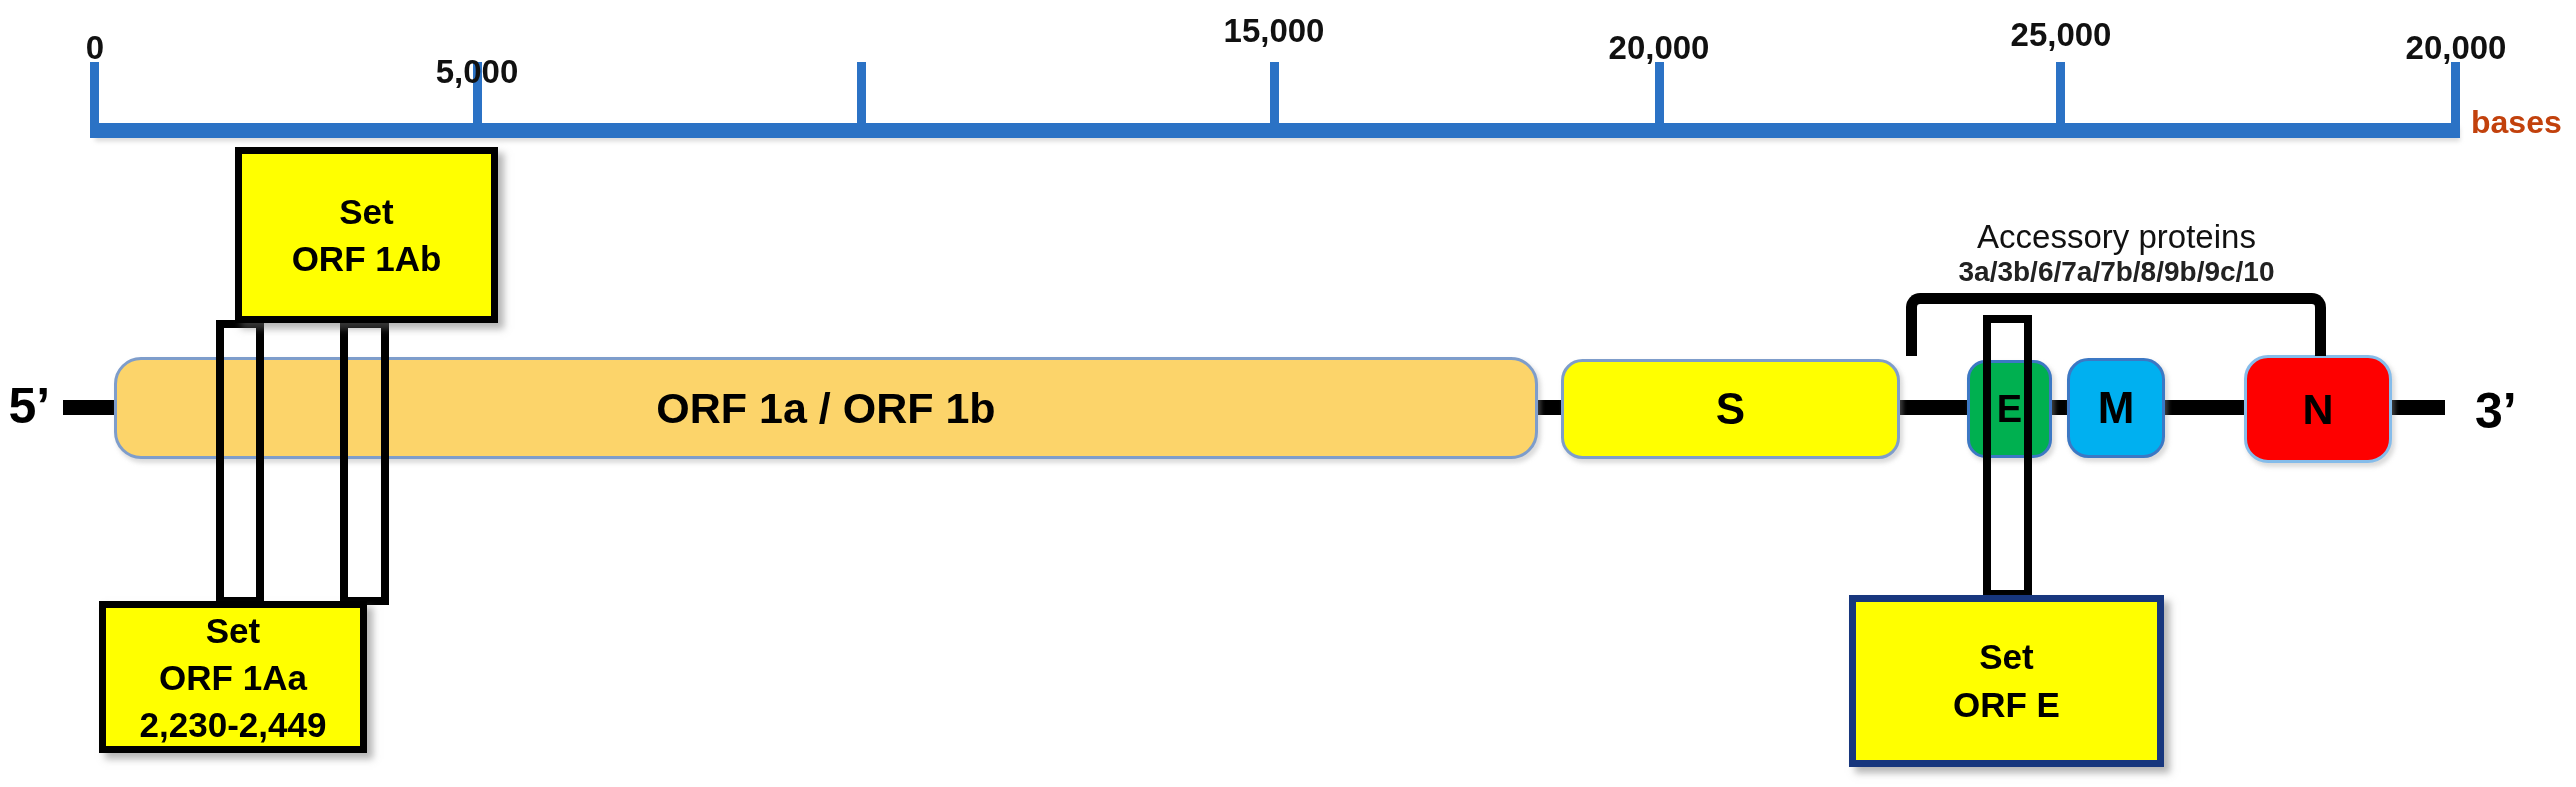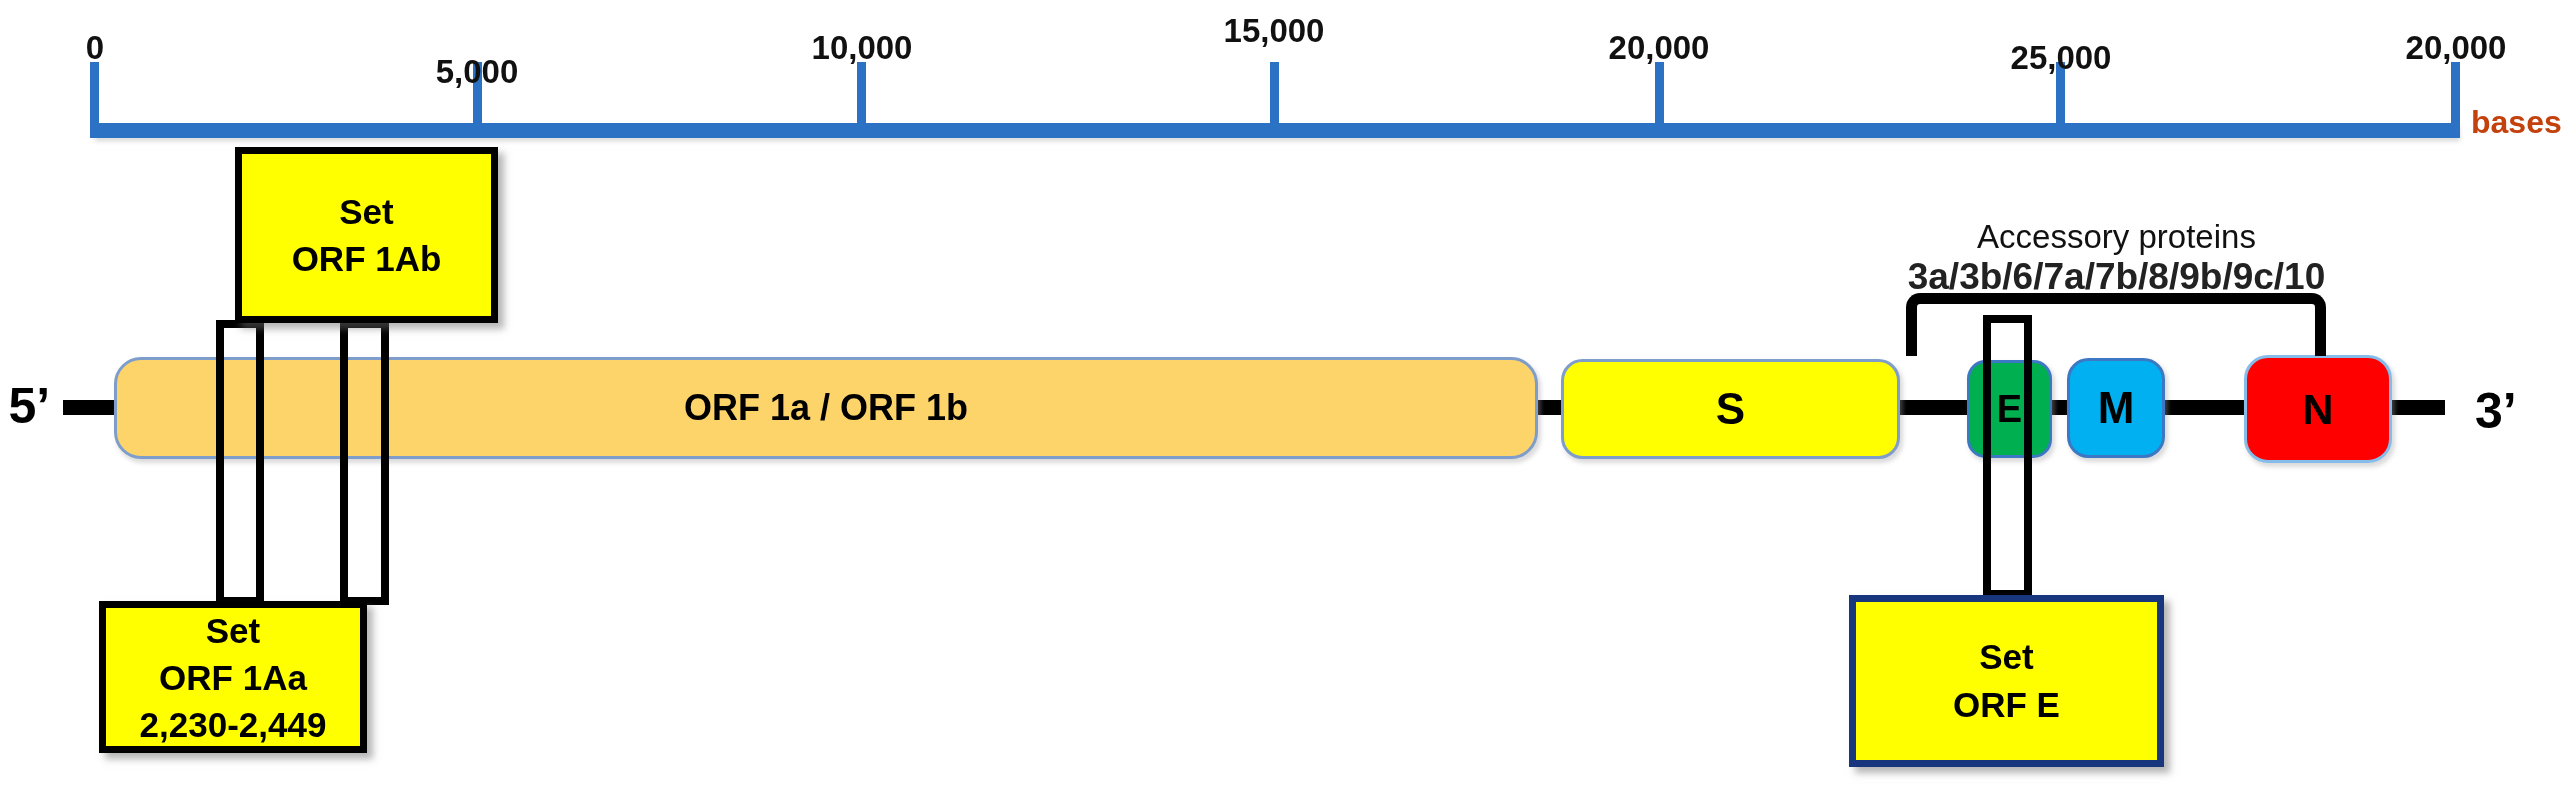--- a/index.html
+++ b/index.html
@@ -30,39 +30,39 @@
   .backbone{background:#000;z-index:1;}
   .prime-label{font-size:50px;font-weight:bold;color:#000;z-index:5;}
 
   
   .seg{
     display:flex;align-items:center;justify-content:center;
     font-weight:bold;color:#000;
     z-index:2;
     box-shadow:2.8px 3.6px 4.3px rgba(160,160,160,.38);
   }
-  .seg-orf1{background:#FCD46A;border:3.6px solid #7E9DCB;border-radius:27px;font-size:36px;}
+  .seg-orf1{background:#FCD46A;border:3.6px solid #7E9DCB;border-radius:27px;font-size:43px;}
   .seg-s   {background:#FFFF00;border:3.6px solid #7E9DCB;border-radius:21.4px;font-size:44px;}
   .seg-e   {background:#00B050;border:3.6px solid #3C78C4;border-radius:18.5px;font-size:38px;}
   .seg-m   {background:#00B0F0;border:3.6px solid #3C78C4;border-radius:21.4px;font-size:44px;}
   .seg-n   {background:#FE0000;border:3.6px solid #85BCEA;border-radius:24px;font-size:43px;}
 
   
   .band{border:8.5px solid #000;background:transparent;z-index:3;}
 
   
   .bracket{
     border-top:11.4px solid #000;
     border-left:11.4px solid #000;
     border-right:11.4px solid #000;
     border-radius:14.2px 14.2px 0 0;
     background:transparent;z-index:3;
   }
   .acc-title{width:427px;text-align:center;font-size:33px;font-weight:normal;color:#111;z-index:4;}
-  .acc-list {width:427px;text-align:center;font-size:37px;font-weight:bold;color:#222;z-index:4;}
+  .acc-list {width:427px;text-align:center;font-size:28px;font-weight:bold;color:#222;z-index:4;}
 
   
   .callout{
     display:flex;flex-direction:column;align-items:center;justify-content:center;
     background:#FFFF00;
     text-align:center;font-weight:bold;color:#000;
     font-size:35px;line-height:47px;
     z-index:4;
     box-shadow:5.7px 5.7px 7.1px rgba(110,110,110,.5);
   }
@@ -79,24 +79,23 @@
   <div class="abs tick" style="left:90px;top:62px;width:8.5px;height:76px;"></div>
   <div class="abs tick" style="left:473px;top:62px;width:8.5px;height:76px;"></div>
   <div class="abs tick" style="left:857px;top:62px;width:8.5px;height:76px;"></div>
   <div class="abs tick" style="left:1270px;top:62px;width:8.5px;height:76px;"></div>
   <div class="abs tick" style="left:1655px;top:62px;width:8.5px;height:76px;"></div>
   <div class="abs tick" style="left:2056px;top:62px;width:8.5px;height:76px;"></div>
   <div class="abs tick" style="left:2451px;top:62px;width:8.5px;height:76px;"></div>
 
   <div class="abs tick-label" style="left:-12px;top:28.5px;">0</div>
   <div class="abs tick-label" style="left:370px;top:28.5px;margin-top:24px;">5,000</div>
-  <div class="abs tick-label" style="left:755px;top:28.5px;">10,000</div>
   <div class="abs tick-label" style="left:1167px;top:12px;">15,000</div>
   <div class="abs tick-label" style="left:1552px;top:28.5px;">20,000</div>
-  <div class="abs tick-label" style="left:1954px;top:39px;">25,000</div>
+  <div class="abs tick-label" style="left:1954px;top:16px;">25,000</div>
   <div class="abs tick-label" style="left:2349px;top:28.5px;">20,000</div>
 
   <div class="abs bases-label" style="left:2471px;top:104px;">bases</div>
 
   <div class="abs backbone" style="left:63px;top:400px;width:2382px;height:15px;"></div>
 
   <div class="abs prime-label" style="left:8.5px;top:377px;">5’</div>
   <div class="abs prime-label" style="left:2475px;top:382px;">3’</div>
 
   <div class="abs seg seg-orf1" style="left:114px;top:357px;width:1424px;height:102px;">

